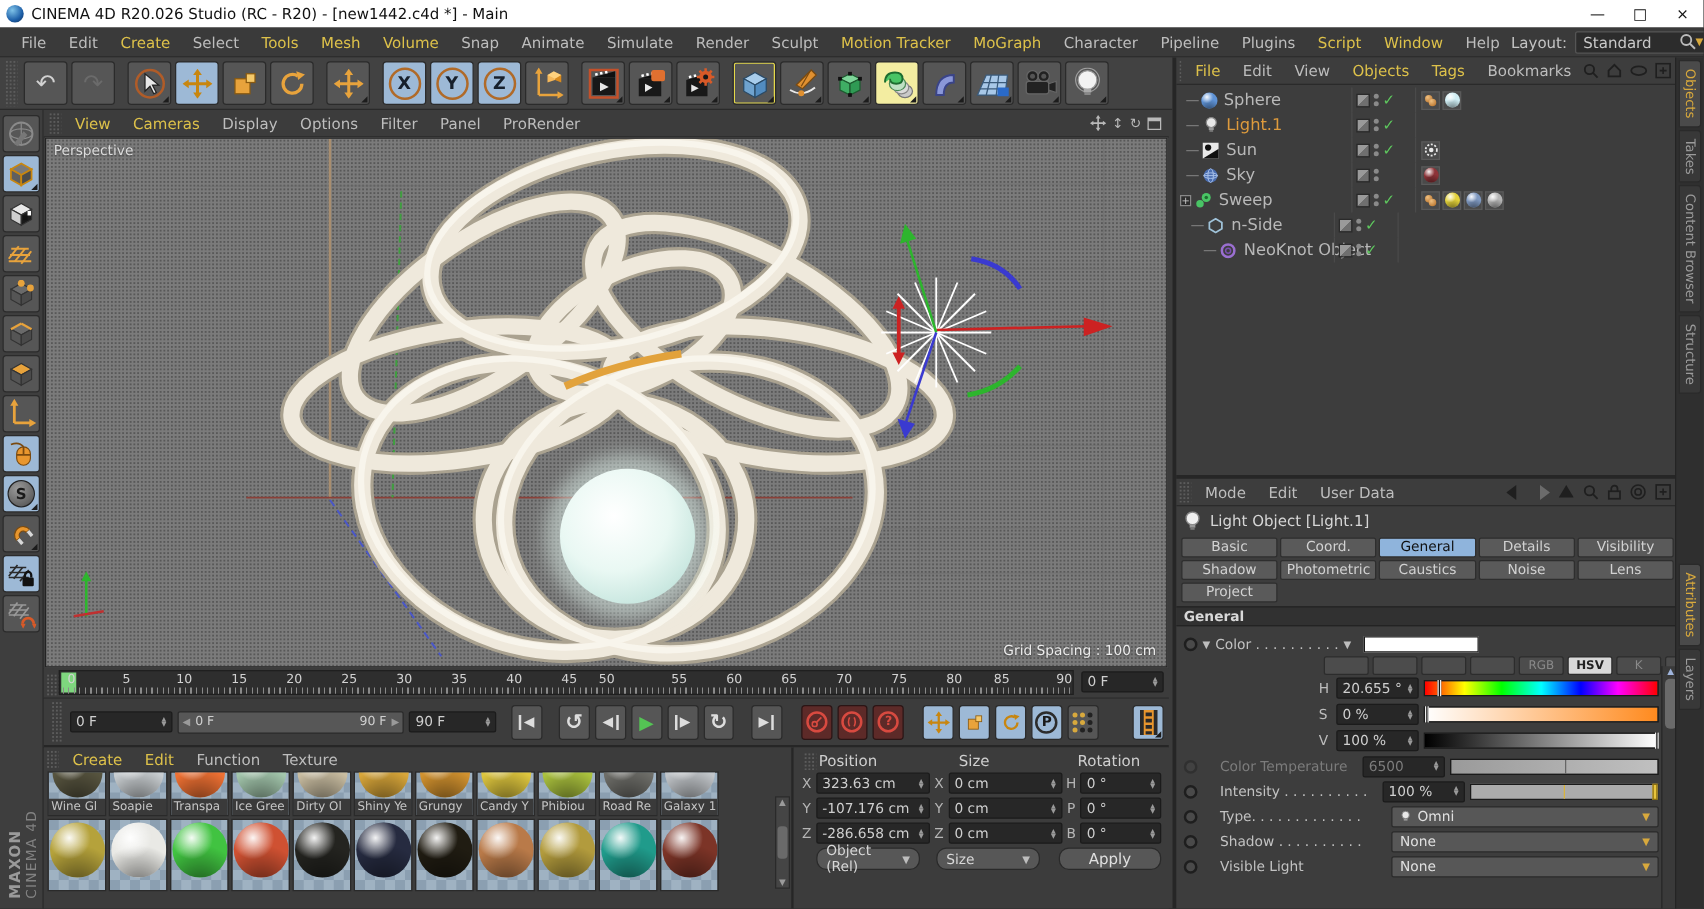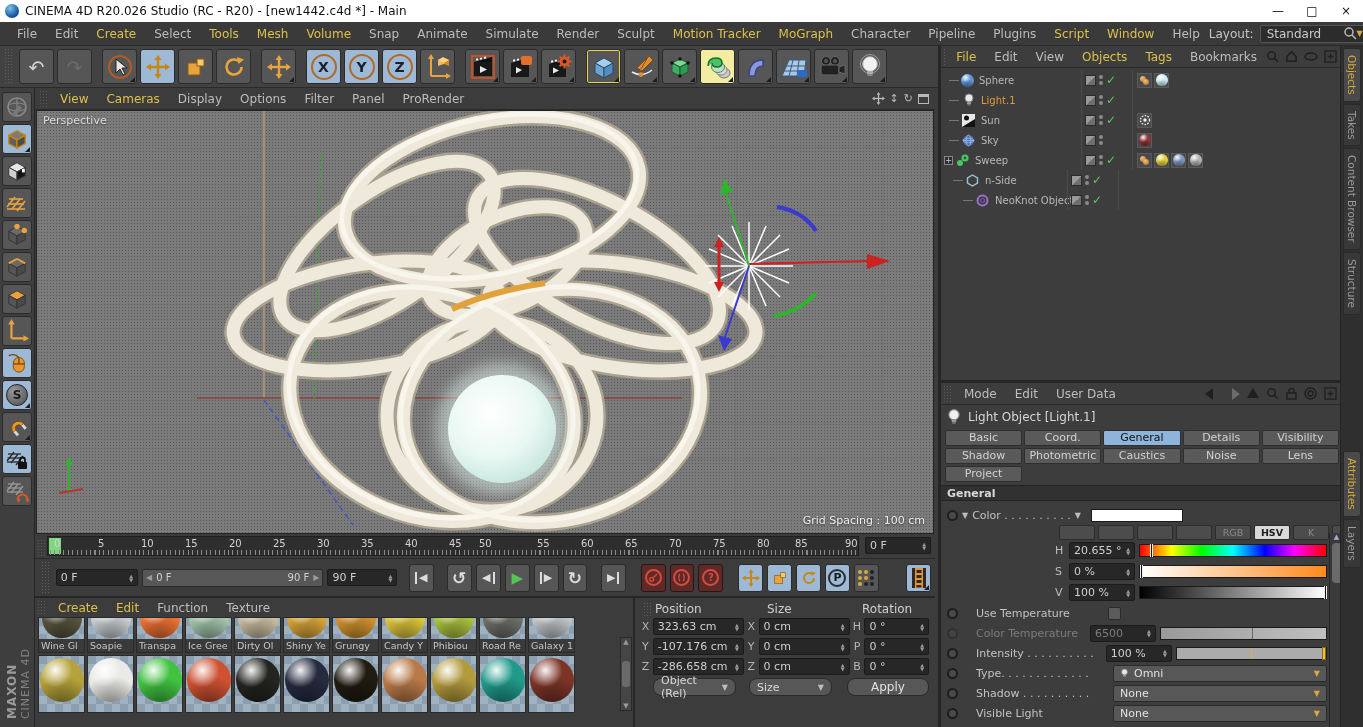--- a/index.html
+++ b/index.html
@@ -85,21 +85,21 @@
 .rpanel{position:absolute;left:938px;top:46px;width:425px;height:681px;background:#3d3d3d;border-left:3px solid #262626}
 .rstrip{position:absolute;right:0;top:0;width:23px;height:681px;background:#2f2f2f;border-left:1px solid #242424;display:flex;flex-direction:column;align-items:center;padding-top:2px;gap:2px}
 .rtab{writing-mode:vertical-rl;font-size:10.5px;color:#9b9b9b;background:#383838;padding:6px 2px;border:1px solid #2a2a2a;border-radius:0 3px 3px 0}
 .rtab.act{color:#d8a93d;background:#4a4a4a}
 .rtabgap{height:132px}
 .ompanel{position:absolute;left:0;top:0;width:402px;height:334px;overflow:hidden}
 .ommenu{height:22px;display:flex;align-items:center;border-bottom:1px solid #2a2a2a}
 .omicons{margin-left:auto;display:flex;gap:6px;align-items:center;padding-right:6px}
 .tree{position:relative;padding-top:2px}
 .trow{display:flex;align-items:center;height:20px;position:relative}
-.tname{color:#b8b8b8;font-size:10px;white-space:nowrap}
+.tname{color:#b8b8b8;font-size:13px;white-space:nowrap}
 .tname.sel{color:#de9b3d}
 .tcols{position:absolute;left:140px;display:flex;align-items:center;gap:3px;width:52px;border-left:1px solid #4a4a4a;border-right:1px solid #4a4a4a;height:20px;padding-left:3px}
 .laysq{width:11px;height:11px;background:linear-gradient(135deg,#9a9a9a 50%,#6f6f6f 50%);border:1px solid #2a2a2a}
 .dots2{display:flex;flex-direction:column;gap:2px}
 .dots2 i{width:4px;height:4px;border-radius:50%;background:#8a8a8a}
 .chk{color:#5ec95e;font-size:12px;font-weight:bold}
 .tags{position:absolute;left:196px;display:flex;gap:2px;align-items:center}
 .tag{width:15px;height:15px;border:1px solid #5a5a5a;background:#4a4a4a;position:relative;display:flex;align-items:center;justify-content:center}
 .phong i{position:absolute;width:6px;height:6px;border-radius:50%;background:radial-gradient(circle at 35% 30%,#f0c080,#b06820)}
 .phong i:first-child{left:2px;top:2px}.phong i:last-child{right:2px;bottom:2px}
@@ -1352,25 +1352,20 @@
               <span class="spin">
                 <span>▲</span>
                 <span>▼</span>
               </span>
             </div>
           <div class="bar vbar">
               <div class="mk" style="left:99%"></div>
             </div>
         </div>
         <div class="arow">
-          <div class="keyc"></div>
-          <span class="albl" style="margin-left:14px">Use Temperature</span>
-          <div class="chkbox" style="margin-left:34px"></div>
-        </div>
-        <div class="arow">
           <div class="keyc dim"></div>
           <span class="albl dim" style="margin-left:14px">Color Temperature</span>
           <div class="fld" style="width:66px;margin-left:8px;color:#7c7c7c">
               <span>6500</span>
               <span class="spin">
                 <span>▲</span>
                 <span>▼</span>
               </span>
             </div>
           <div class="bar tbar" style="flex:1">

